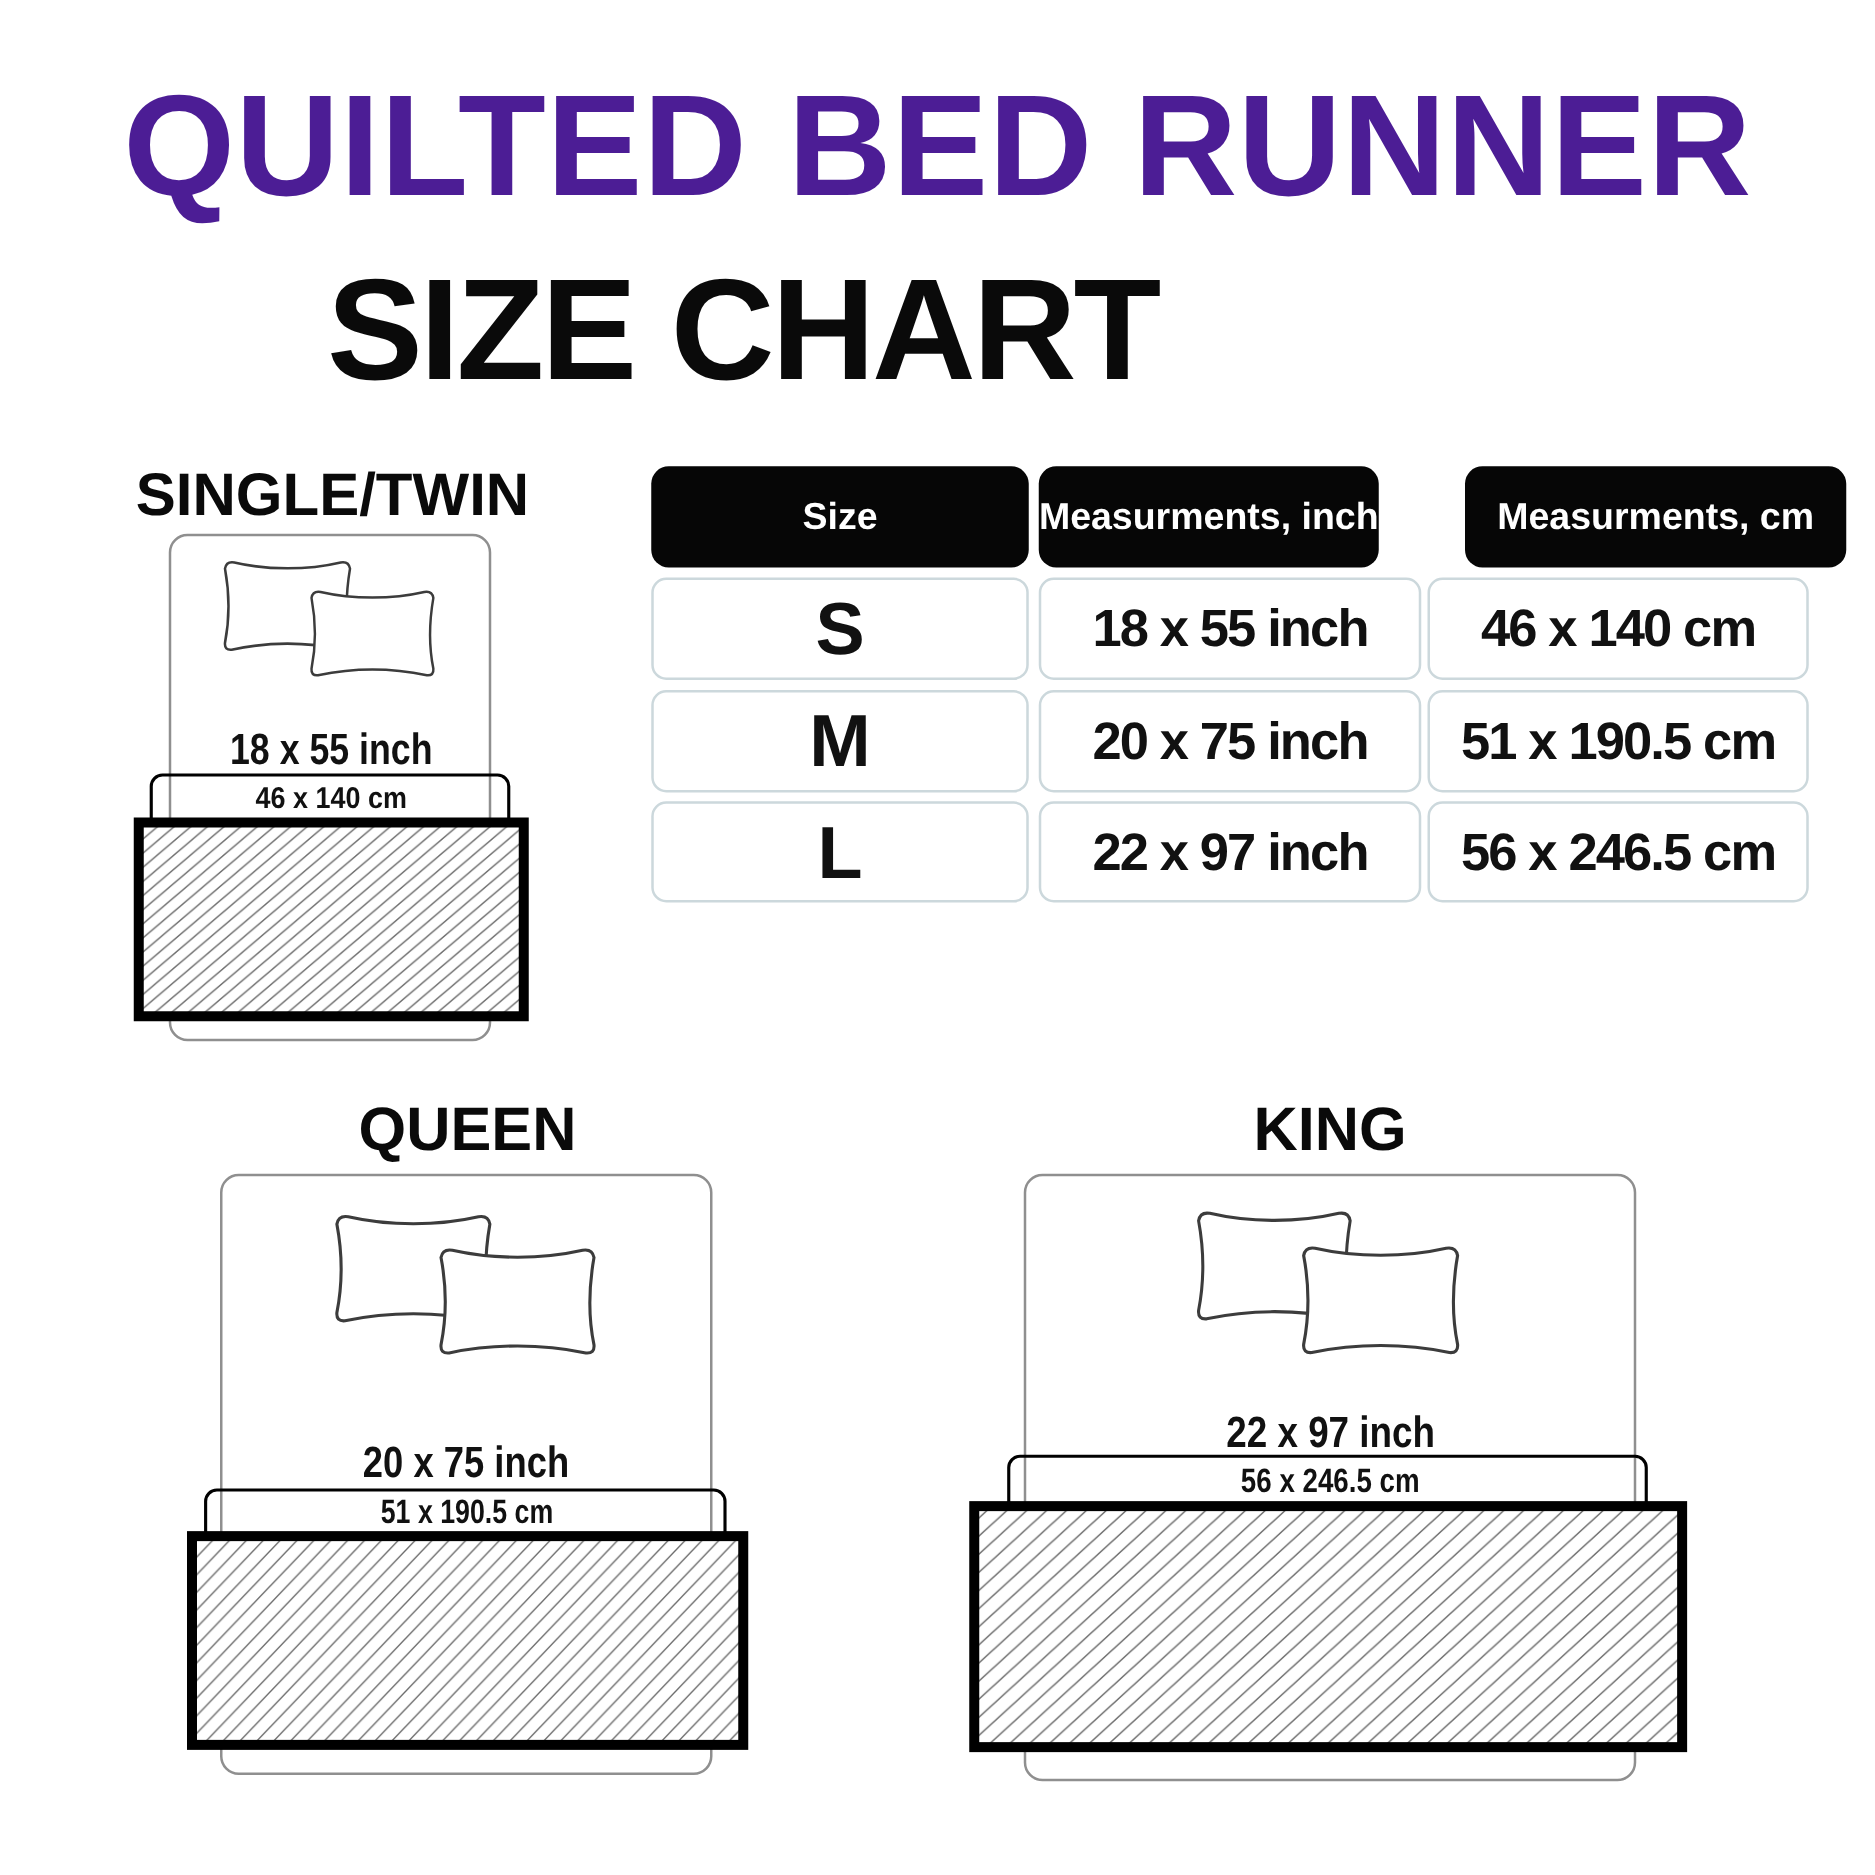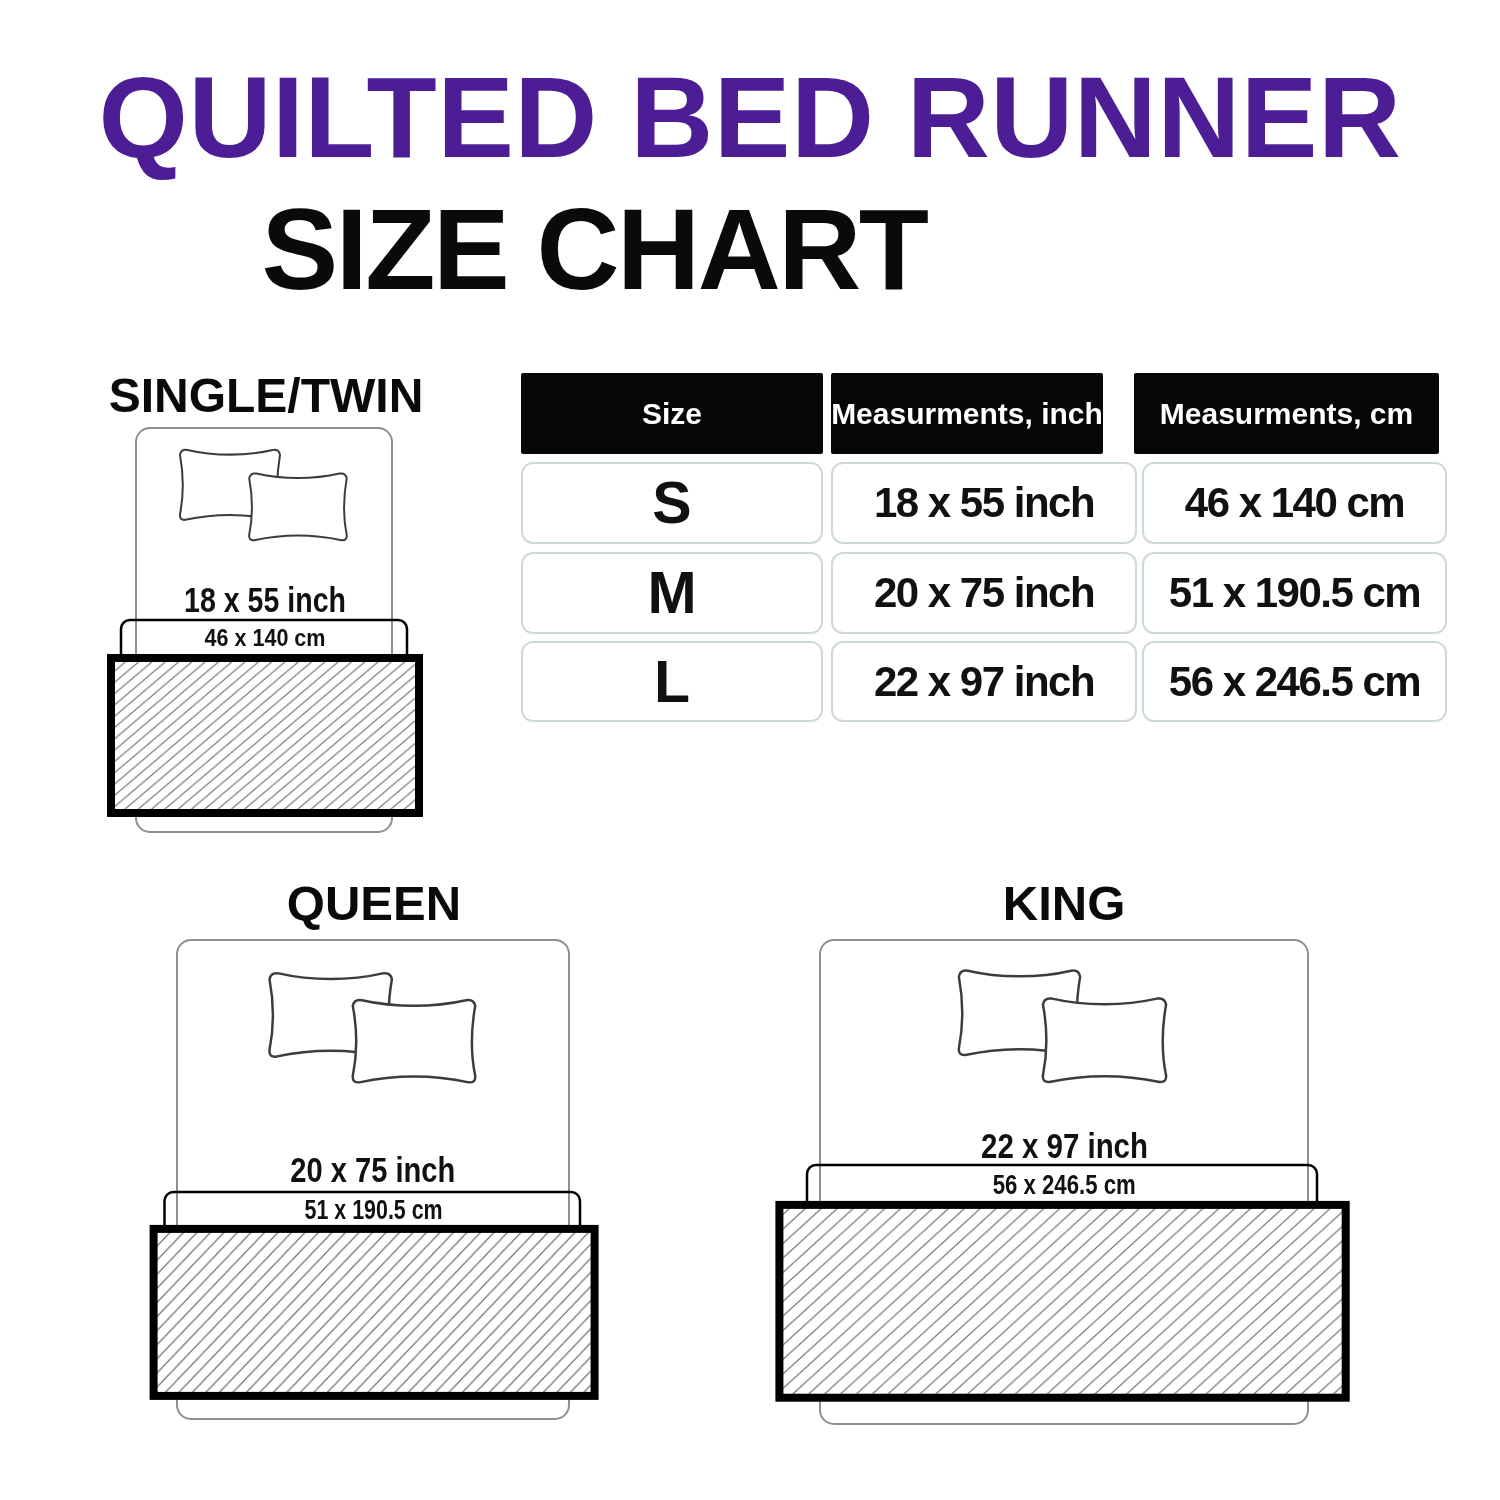--- a/index.html
+++ b/index.html
@@ -1,36 +1,36 @@
 <!DOCTYPE html>
 <html><head>
 <meta charset="utf-8">
 <style>
   html,body{margin:0;padding:0;}
   body{width:1500px;height:1500px;background:#ffffff;position:relative;overflow:hidden;
        font-family:"Liberation Sans", sans-serif;}
   .abs{position:absolute;}
-  .hdrcell{position:absolute;background:#060606;border-radius:2px;color:#ffffff;
+  .hdrcell{position:absolute;background:#060606;border-radius:14px;color:#ffffff;
            font-weight:bold;display:flex;align-items:center;justify-content:center;}
   .bodycell{position:absolute;background:#ffffff;border:2px solid #ccd8dc;border-radius:12px;
             color:#111111;font-weight:bold;display:flex;align-items:center;justify-content:center;
             box-sizing:border-box;}
 </style>
 </head>
 <body>
 
 <div class="abs" style="left:0;top:44px;width:1500px;text-align:center;font-weight:bold;color:#4c1d95;font-size:115px;line-height:147px;letter-spacing:0.45px;">QUILTED BED RUNNER</div>
 
-<div class="abs" style="left:0;top:176px;width:1188px;text-align:center;font-weight:bold;color:#0a0a0a;font-size:115px;line-height:147px;letter-spacing:-2.5px;">SIZE CHART</div>
+<div class="abs" style="left:0;top:191px;width:1188px;text-align:center;font-weight:bold;color:#0a0a0a;font-size:115px;line-height:147px;letter-spacing:-2.5px;">SIZE CHART</div>
 
 <div class="hdrcell" style="left:521px;top:373px;width:302px;height:81px;font-size:30px;">Size</div>
 
 <div class="hdrcell" style="left:831px;top:373px;width:272px;height:81px;font-size:30px;">Measurments, inch</div>
 
-<div class="hdrcell" style="left:1134px;top:373px;width:305px;height:81px;font-size:30px;">Measurments, cm</div>
+<div class="hdrcell" style="left:1172px;top:373px;width:305px;height:81px;font-size:30px;">Measurments, cm</div>
 
 <div class="bodycell" style="left:521px;top:462px;width:302px;height:82px;font-size:59px;">S</div>
 
 <div class="bodycell" style="left:831px;top:462px;width:306px;height:82px;font-size:42px;letter-spacing:-1.5px;">18 x 55 inch</div>
 
 <div class="bodycell" style="left:1142px;top:462px;width:305px;height:82px;font-size:42px;letter-spacing:-1.5px;">46 x 140 cm</div>
 
 <div class="bodycell" style="left:521px;top:552px;width:302px;height:82px;font-size:59px;">M</div>
 
 <div class="bodycell" style="left:831px;top:552px;width:306px;height:82px;font-size:42px;letter-spacing:-1.5px;">20 x 75 inch</div>

